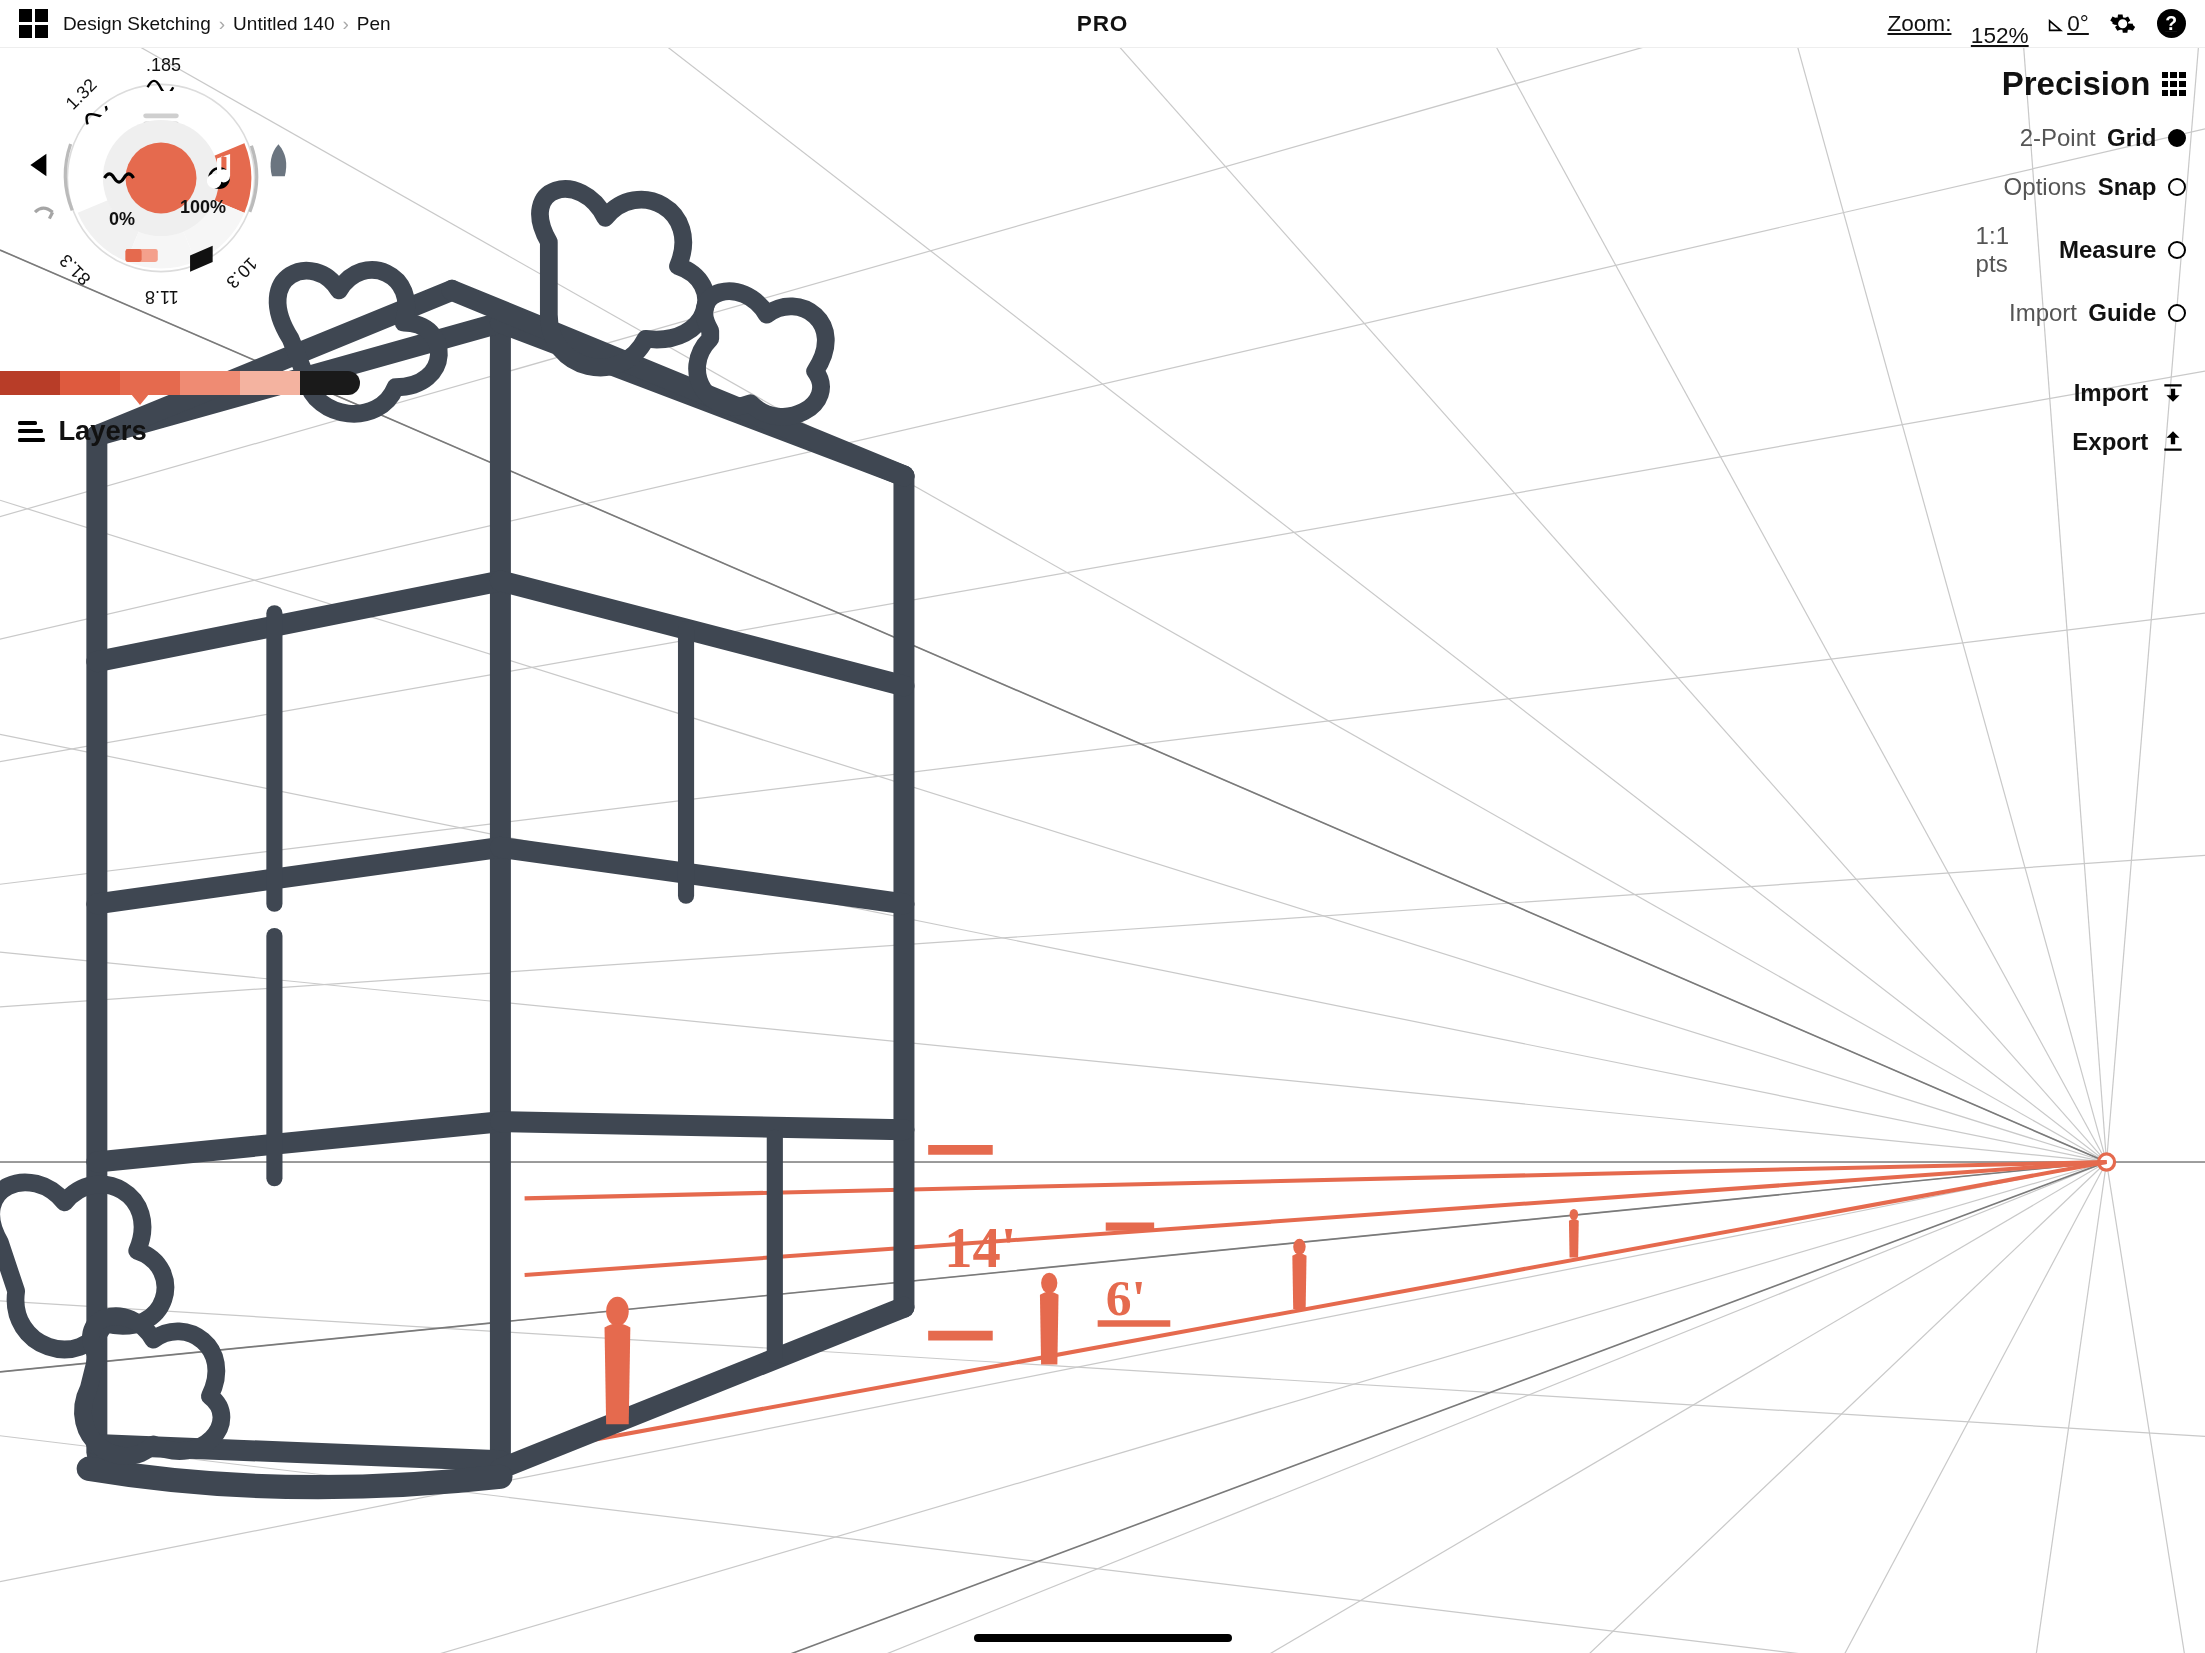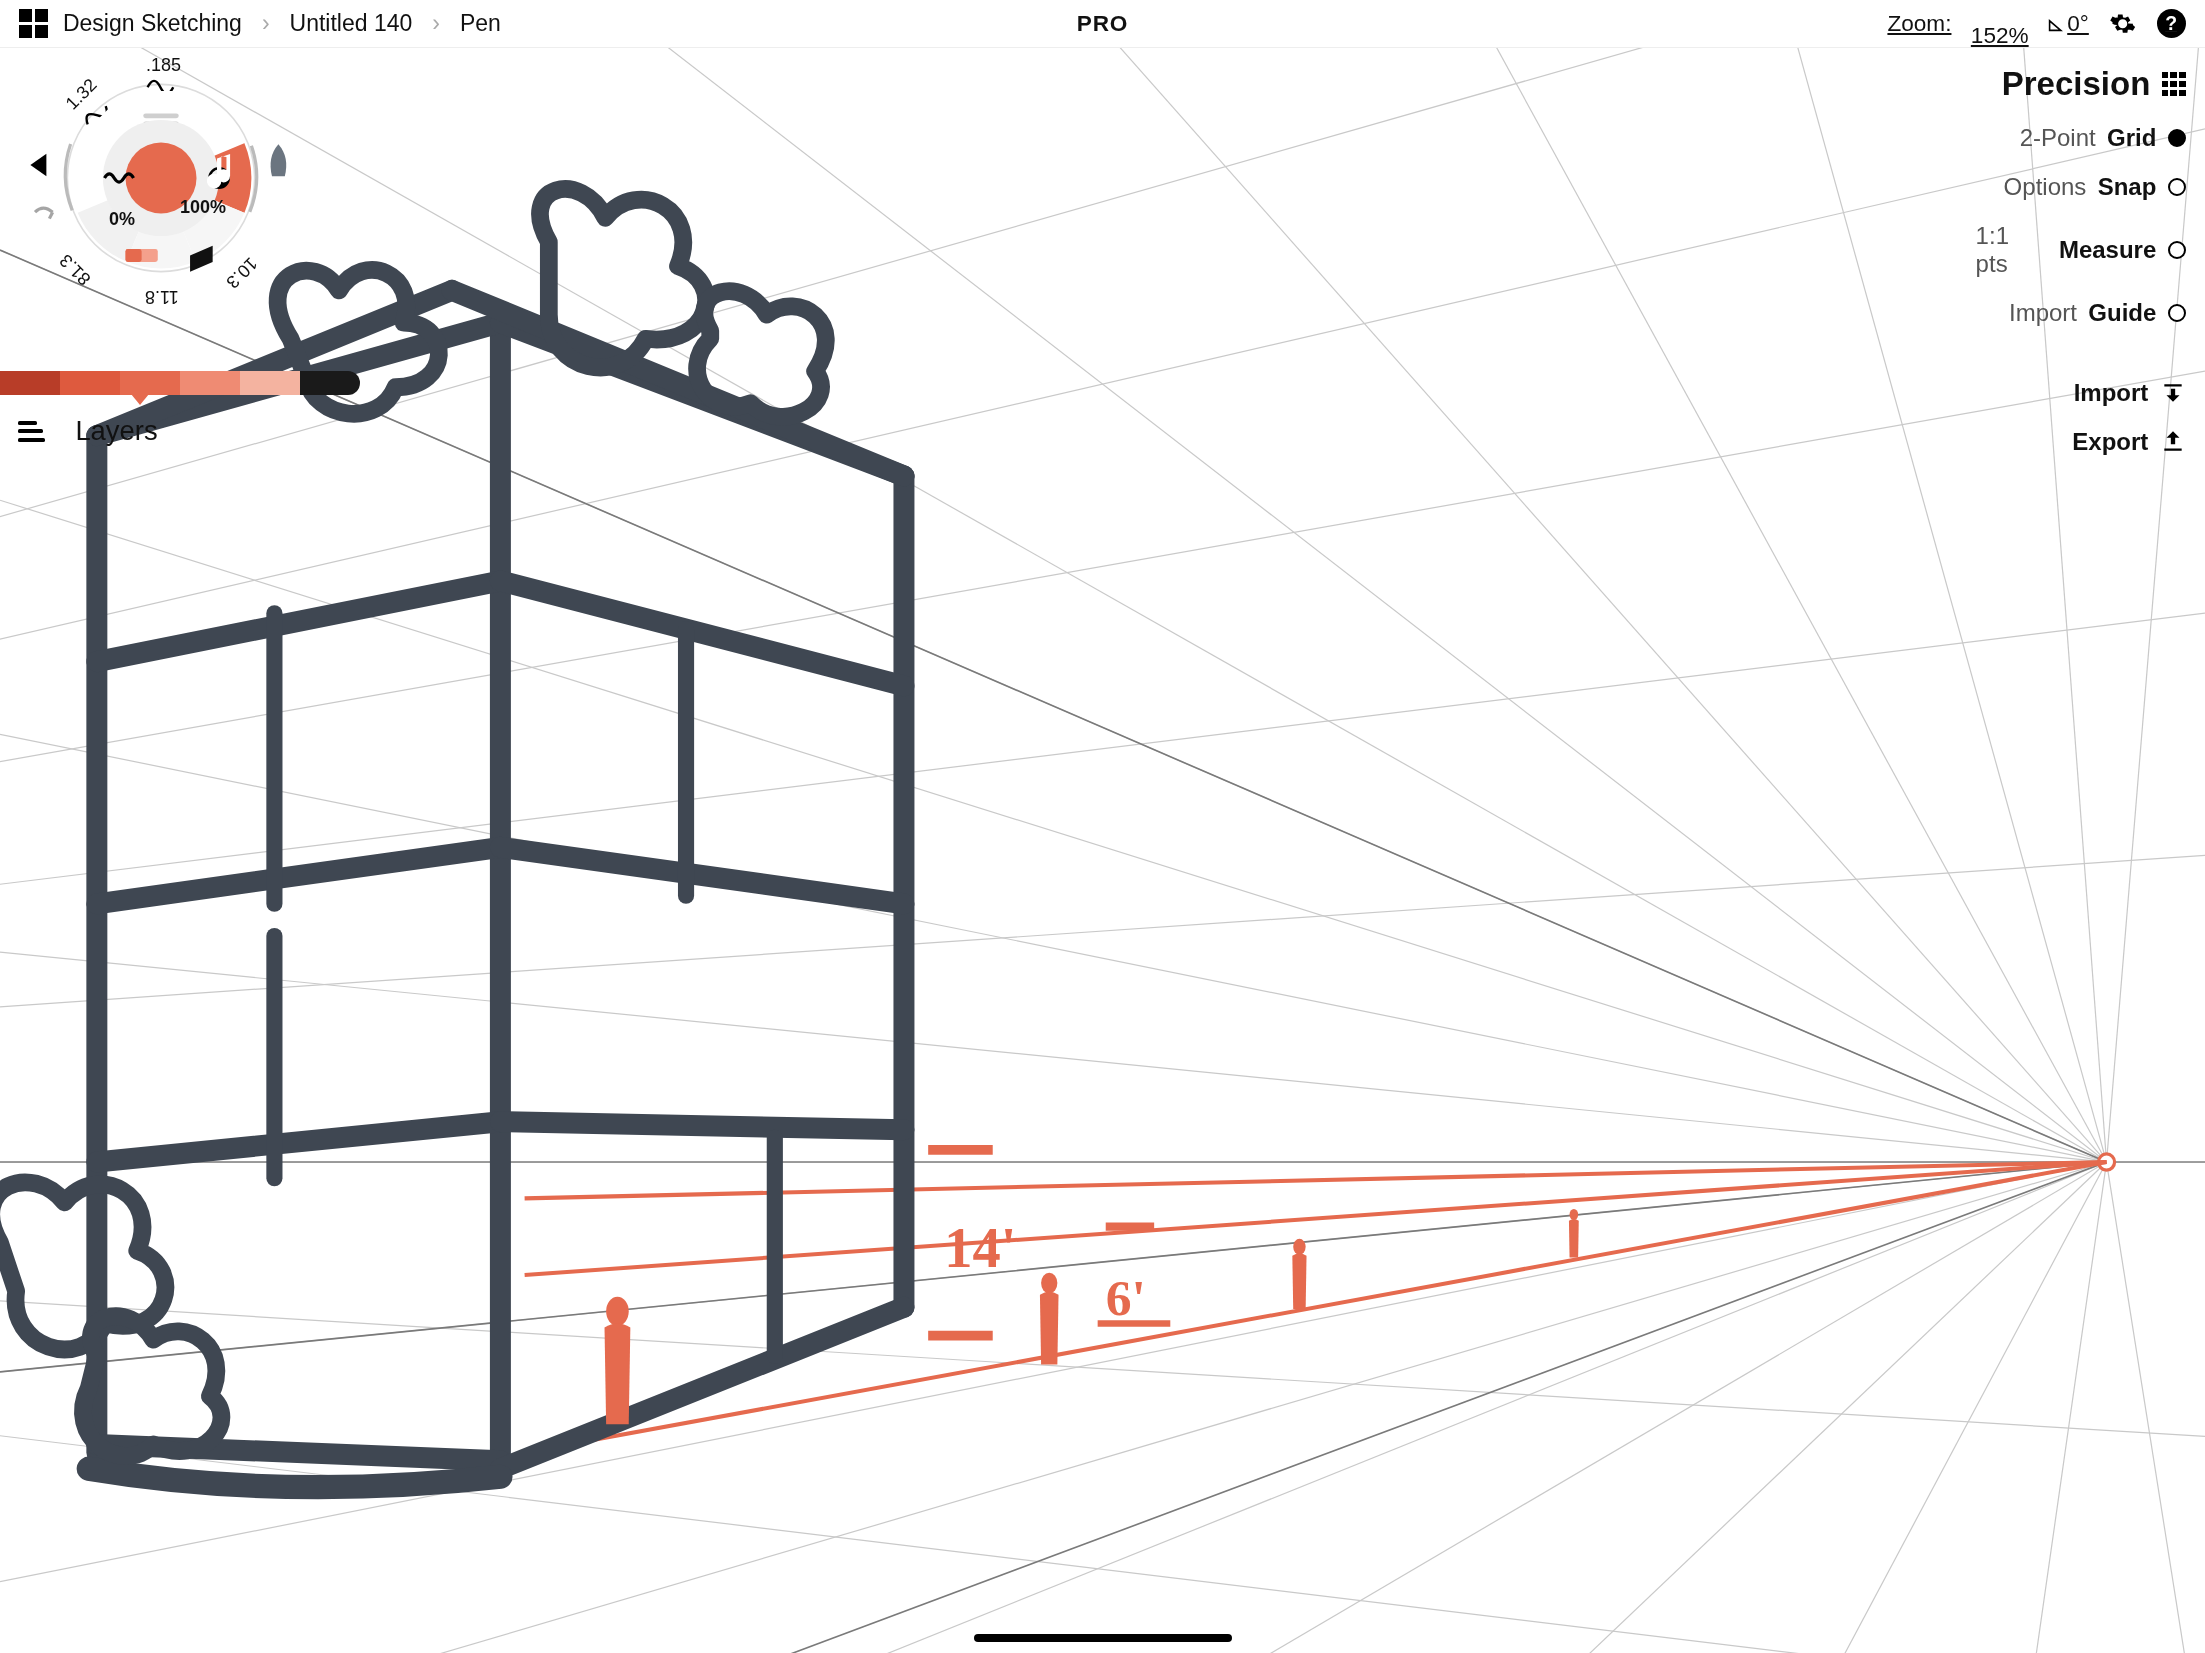--- a/index.html
+++ b/index.html
@@ -11,21 +11,21 @@
   }
   * { box-sizing: border-box; }
   html, body { margin:0; padding:0; width:2205px; height:1653px; overflow:hidden; font-family: -apple-system, "Helvetica Neue", Arial, sans-serif; color:var(--text); background:#fff; }
   .app { position:relative; width:100%; height:100%; }
   
   
   .topbar { position:absolute; top:0; left:0; right:0; height:48px; background:#fff; border-bottom:0.8px solid #eee; display:flex; align-items:center; padding:0 19.4px; z-index:50; }
   .tb-left { display:flex; align-items:center; gap:14.5px; font-size:22.6px; }
   .grid-icon { width:29px; height:29px; display:grid; grid-template-columns:1fr 1fr; grid-template-rows:1fr 1fr; gap:3.2px; }
   .grid-icon div { background:#000; }
-  .crumbs { display:flex; align-items:center; gap:20px; font-size:23px; }
+  .crumbs { display:flex; align-items:center; gap:8px; font-size:19px; }
   .crumbs .sep { color:#aaa; }
   .tb-center { position:absolute; left:50%; transform:translateX(-50%); font-size:22.6px; font-weight:700; letter-spacing:0.8px; }
   .tb-right { margin-left:auto; display:flex; align-items:center; gap:19.4px; font-size:22.6px;text-decoration:underline; }
   .angle { display:inline-flex; align-items:center; gap:3.2px; }
   .gear, .help { width:29px; height:29px; display:flex; align-items:center; justify-content:center; }
   .help { border-radius:50%; background:#000; color:#fff; font-weight:700; font-size:19.4px; }
   
   
   .canvas { position:absolute; inset:48px 0 0 0; background:#fff; }
   .canvas svg { width:100%; height:100%; display:block; }
@@ -36,21 +36,21 @@
   .toolwheel .label.rot45  { transform: rotate(-45deg); }
   .toolwheel .label.rot135 { transform: rotate(-135deg); }
   .toolwheel .label.rot-135{ transform: rotate(135deg); }
   .toolwheel .label.rot180 { transform: rotate(180deg); }
   .squig { display:block; width:32px; height:14.5px; }
   
   
   .colorstrip { position:absolute; left:0; top:371px; display:flex; z-index:40; }
   .colorstrip .sw { width:60px; height:24px; }
   .colorstrip .marker { position:absolute; left:131px; top:22.6px; width:0; height:0; border-left:9.7px solid transparent; border-right:9.7px solid transparent; border-top:11.3px solid #e56a4e; }
-  .layersbtn { position:absolute; left:18px; top:415px; display:flex; align-items:center; gap:30px; font-size:27.4px; font-weight:400; z-index:40; }
+  .layersbtn { position:absolute; left:18px; top:415px; display:flex; align-items:center; gap:13px; font-size:27.4px; font-weight:700; z-index:40; }
   .layersbtn .lines { width:27.4px; height:21px; display:flex; flex-direction:column; justify-content:space-between; }
   .layersbtn .lines span { height:4px; background:#000; border-radius:1.6px; }
   .layersbtn .lines span:nth-child(1){width:70%}
   .layersbtn .lines span:nth-child(2){width:90%}
   .layersbtn .lines span:nth-child(3){width:100%}
   
   
   .rightpanel { position:absolute; right:19.4px; top:65px; width:210px; display:flex; flex-direction:column; gap:21px; align-items:flex-end; font-size:24px; z-index:40; }
   .rp-head { display:flex; align-items:center; gap:11.3px; font-size:33px; font-weight:700; }
   .dots9 { width:24px; height:24px; display:grid; grid-template-columns:repeat(3,1fr); grid-template-rows:repeat(3,1fr); gap:2.4px; }

